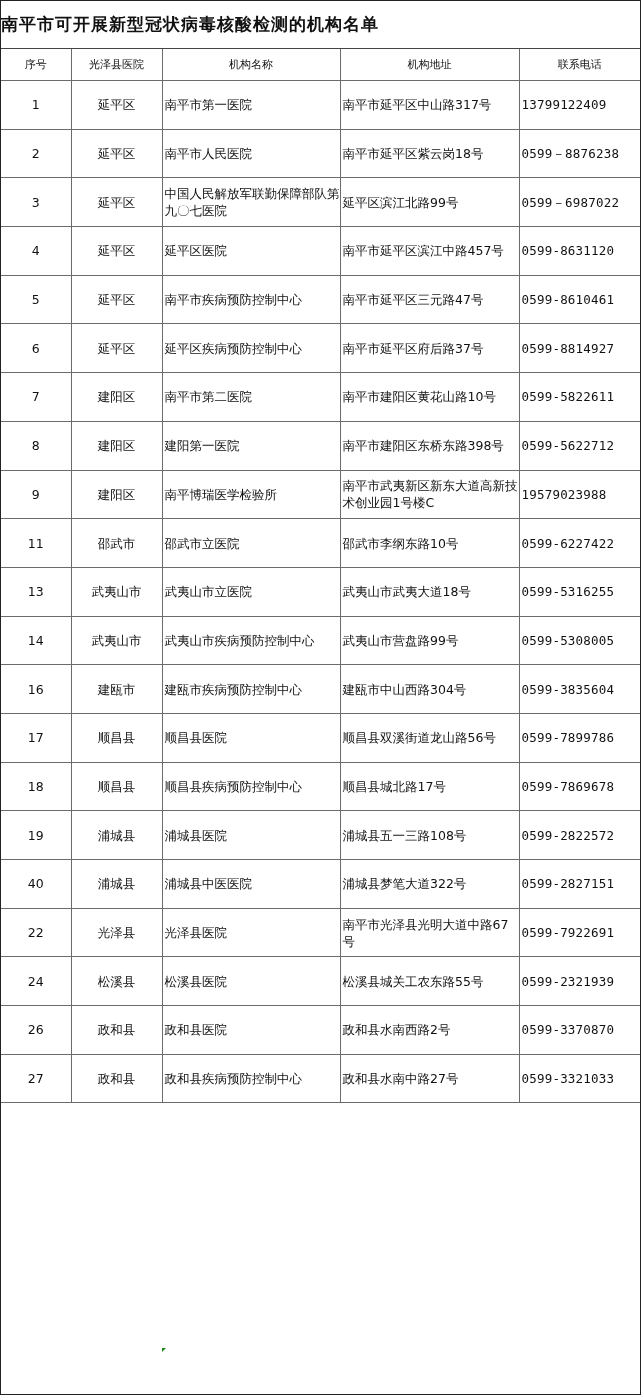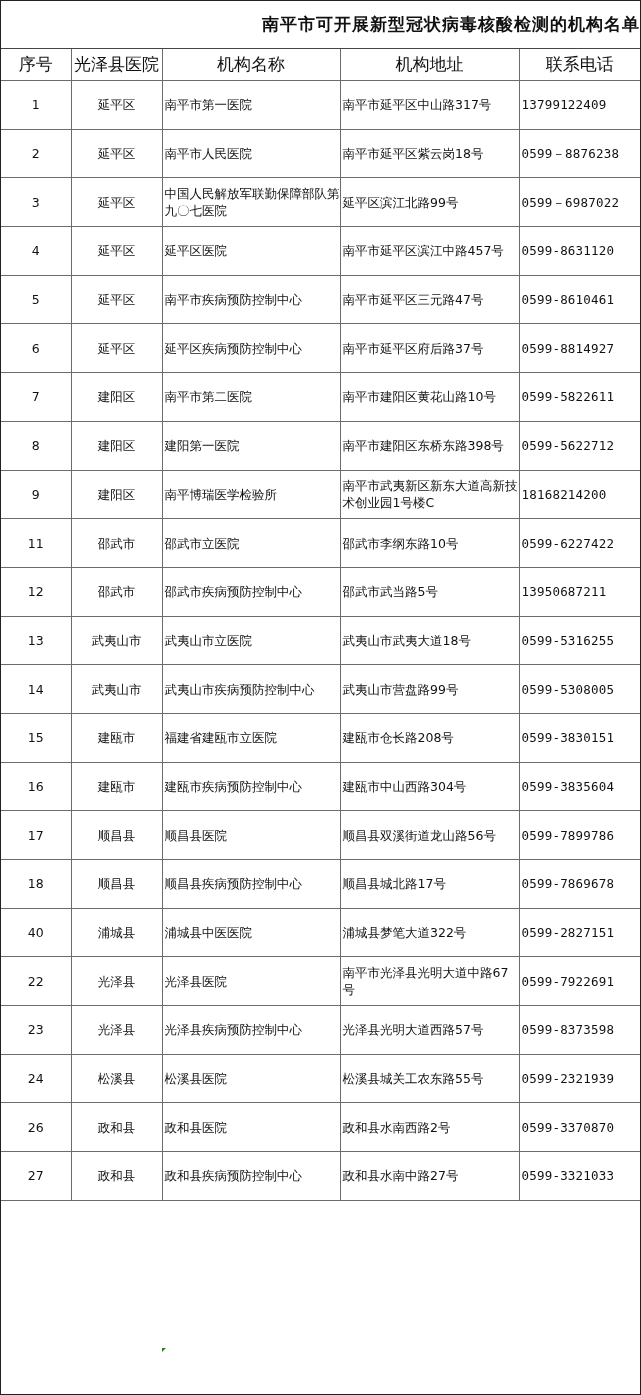--- a/index.html
+++ b/index.html
@@ -1,21 +1,21 @@
 <!DOCTYPE html>
 <html><head>
   <meta charset="utf-8">
   <style>
     html, body { margin: 0; padding: 0; background: #ffffff; }
     body { width: 641px; height: 1395px; overflow: hidden; font-family: "DejaVu Sans", "Liberation Sans", sans-serif; color: #111; }
     .sheet { position: relative; width: 641px; height: 1395px; box-sizing: border-box; border-left: 1px solid #222; border-right: 1px solid #222; border-top: 1px solid #222; border-bottom: 1px solid #222; }
     table { border-collapse: collapse; width: 639px; table-layout: fixed; }
     td, th { border: 1px solid #6b6b6b; padding: 0; font-weight: normal; overflow: hidden; }
-    .title-row td { height: 47px; text-align: right; font-size: 17px; font-weight: bold; letter-spacing: 1px; border-top: none; border-left: none; border-right: none; border-bottom: 1px solid #444; font-family: "DejaVu Serif", "Liberation Serif", serif; }
-    .head-row th { height: 31px; font-size: 17px; text-align: center; margin-left: 28px; }
+    .title-row td { height: 47px; text-align: left; font-size: 17px; font-weight: bold; letter-spacing: 1px; border-top: none; border-left: none; border-right: none; border-bottom: 1px solid #444; font-family: "DejaVu Serif", "Liberation Serif", serif; }
+    .head-row th { height: 31px; font-size: 11px; text-align: center; margin-left: 28px; }
     .data-row td { height: 47.7px; font-size: 12.5px; line-height: 17px; }
     .c-no { text-align: center; }
     .c-dist { text-align: center; }
     .c-name, .c-addr, .c-phone { text-align: left; padding-left: 2px; }
     .c-phone { font-family: "DejaVu Sans Mono", "Liberation Mono", monospace; font-size: 11.5px; letter-spacing: 0.2px; margin-top: 15px; }
     .first-col { border-left: none; }
     .last-col { border-right: none; }
     .note-mark { position: absolute; left: 161px; top: 1347px; width: 0; height: 0; border-top: 4px solid #1a8a1a; border-right: 4px solid transparent; }
   </style>
 </head>
@@ -97,56 +97,42 @@
           <td class="c-dist">建阳区</td>
           <td class="c-name">建阳第一医院</td>
           <td class="c-addr">南平市建阳区东桥东路398号</td>
           <td class="c-phone last-col">0599-5622712</td>
         </tr>
         <tr class="data-row">
           <td class="c-no first-col">9</td>
           <td class="c-dist">建阳区</td>
           <td class="c-name">南平博瑞医学检验所</td>
           <td class="c-addr">南平市武夷新区新东大道高新技术创业园1号楼C</td>
-          <td class="c-phone last-col">18168214200</td>
+          <td class="c-phone last-col">19579023988</td>
         </tr>
         <tr class="data-row">
           <td class="c-no first-col">11</td>
           <td class="c-dist">邵武市</td>
           <td class="c-name">邵武市立医院</td>
           <td class="c-addr">邵武市李纲东路10号</td>
           <td class="c-phone last-col">0599-6227422</td>
-        </tr>
-        <tr class="data-row">
-          <td class="c-no first-col">12</td>
-          <td class="c-dist">邵武市</td>
-          <td class="c-name">邵武市疾病预防控制中心</td>
-          <td class="c-addr">邵武市武当路5号</td>
-          <td class="c-phone last-col">13950687211</td>
         </tr>
         <tr class="data-row">
           <td class="c-no first-col">13</td>
           <td class="c-dist">武夷山市</td>
           <td class="c-name">武夷山市立医院</td>
           <td class="c-addr">武夷山市武夷大道18号</td>
           <td class="c-phone last-col">0599-5316255</td>
         </tr>
         <tr class="data-row">
           <td class="c-no first-col">14</td>
           <td class="c-dist">武夷山市</td>
           <td class="c-name">武夷山市疾病预防控制中心</td>
           <td class="c-addr">武夷山市营盘路99号</td>
           <td class="c-phone last-col">0599-5308005</td>
-        </tr>
-        <tr class="data-row">
-          <td class="c-no first-col">15</td>
-          <td class="c-dist">建瓯市</td>
-          <td class="c-name">福建省建瓯市立医院</td>
-          <td class="c-addr">建瓯市仓长路208号</td>
-          <td class="c-phone last-col">0599-3830151</td>
         </tr>
         <tr class="data-row">
           <td class="c-no first-col">16</td>
           <td class="c-dist">建瓯市</td>
           <td class="c-name">建瓯市疾病预防控制中心</td>
           <td class="c-addr">建瓯市中山西路304号</td>
           <td class="c-phone last-col">0599-3835604</td>
         </tr>
         <tr class="data-row">
           <td class="c-no first-col">17</td>
@@ -156,39 +142,39 @@
           <td class="c-phone last-col">0599-7899786</td>
         </tr>
         <tr class="data-row">
           <td class="c-no first-col">18</td>
           <td class="c-dist">顺昌县</td>
           <td class="c-name">顺昌县疾病预防控制中心</td>
           <td class="c-addr">顺昌县城北路17号</td>
           <td class="c-phone last-col">0599-7869678</td>
         </tr>
         <tr class="data-row">
+          <td class="c-no first-col">19</td>
+          <td class="c-dist">浦城县</td>
+          <td class="c-name">浦城县医院</td>
+          <td class="c-addr">浦城县五一三路108号</td>
+          <td class="c-phone last-col">0599-2822572</td>
+        </tr>
+        <tr class="data-row">
           <td class="c-no first-col">40</td>
           <td class="c-dist">浦城县</td>
           <td class="c-name">浦城县中医医院</td>
           <td class="c-addr">浦城县梦笔大道322号</td>
           <td class="c-phone last-col">0599-2827151</td>
         </tr>
         <tr class="data-row">
           <td class="c-no first-col">22</td>
           <td class="c-dist">光泽县</td>
           <td class="c-name">光泽县医院</td>
           <td class="c-addr">南平市光泽县光明大道中路67号</td>
           <td class="c-phone last-col">0599-7922691</td>
-        </tr>
-        <tr class="data-row">
-          <td class="c-no first-col">23</td>
-          <td class="c-dist">光泽县</td>
-          <td class="c-name">光泽县疾病预防控制中心</td>
-          <td class="c-addr">光泽县光明大道西路57号</td>
-          <td class="c-phone last-col">0599-8373598</td>
         </tr>
         <tr class="data-row">
           <td class="c-no first-col">24</td>
           <td class="c-dist">松溪县</td>
           <td class="c-name">松溪县医院</td>
           <td class="c-addr">松溪县城关工农东路55号</td>
           <td class="c-phone last-col">0599-2321939</td>
         </tr>
         <tr class="data-row">
           <td class="c-no first-col">26</td>

